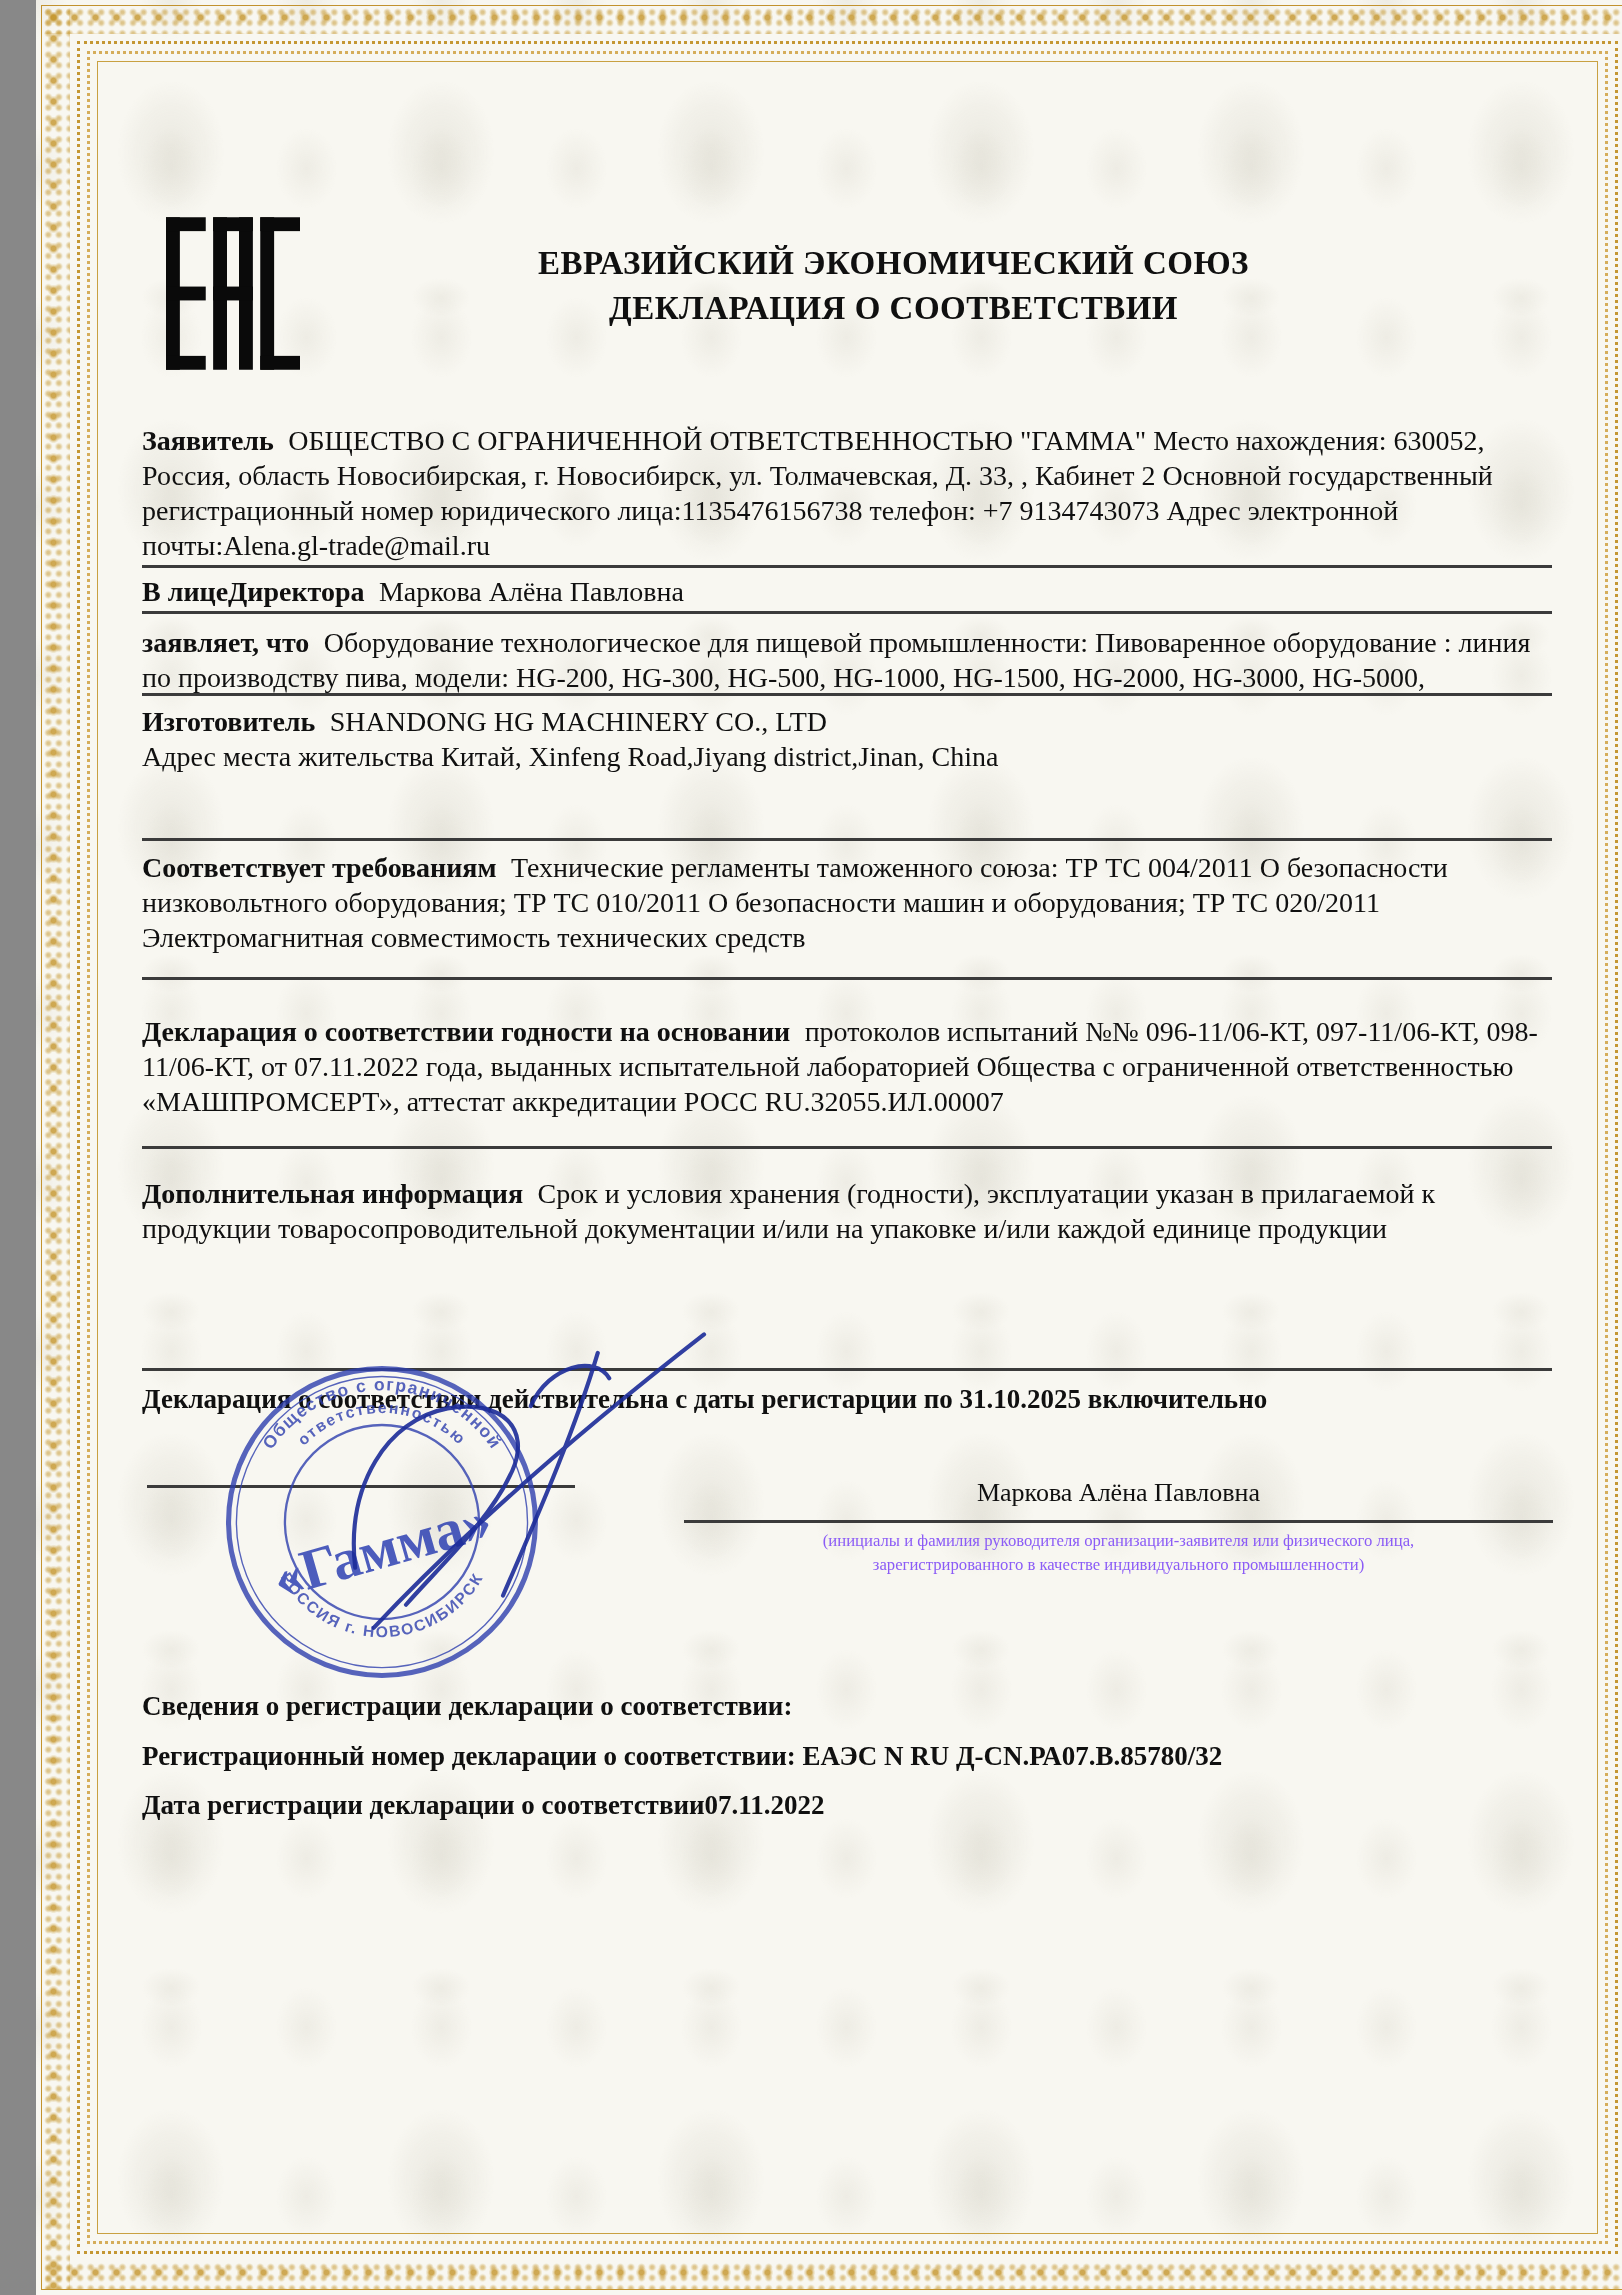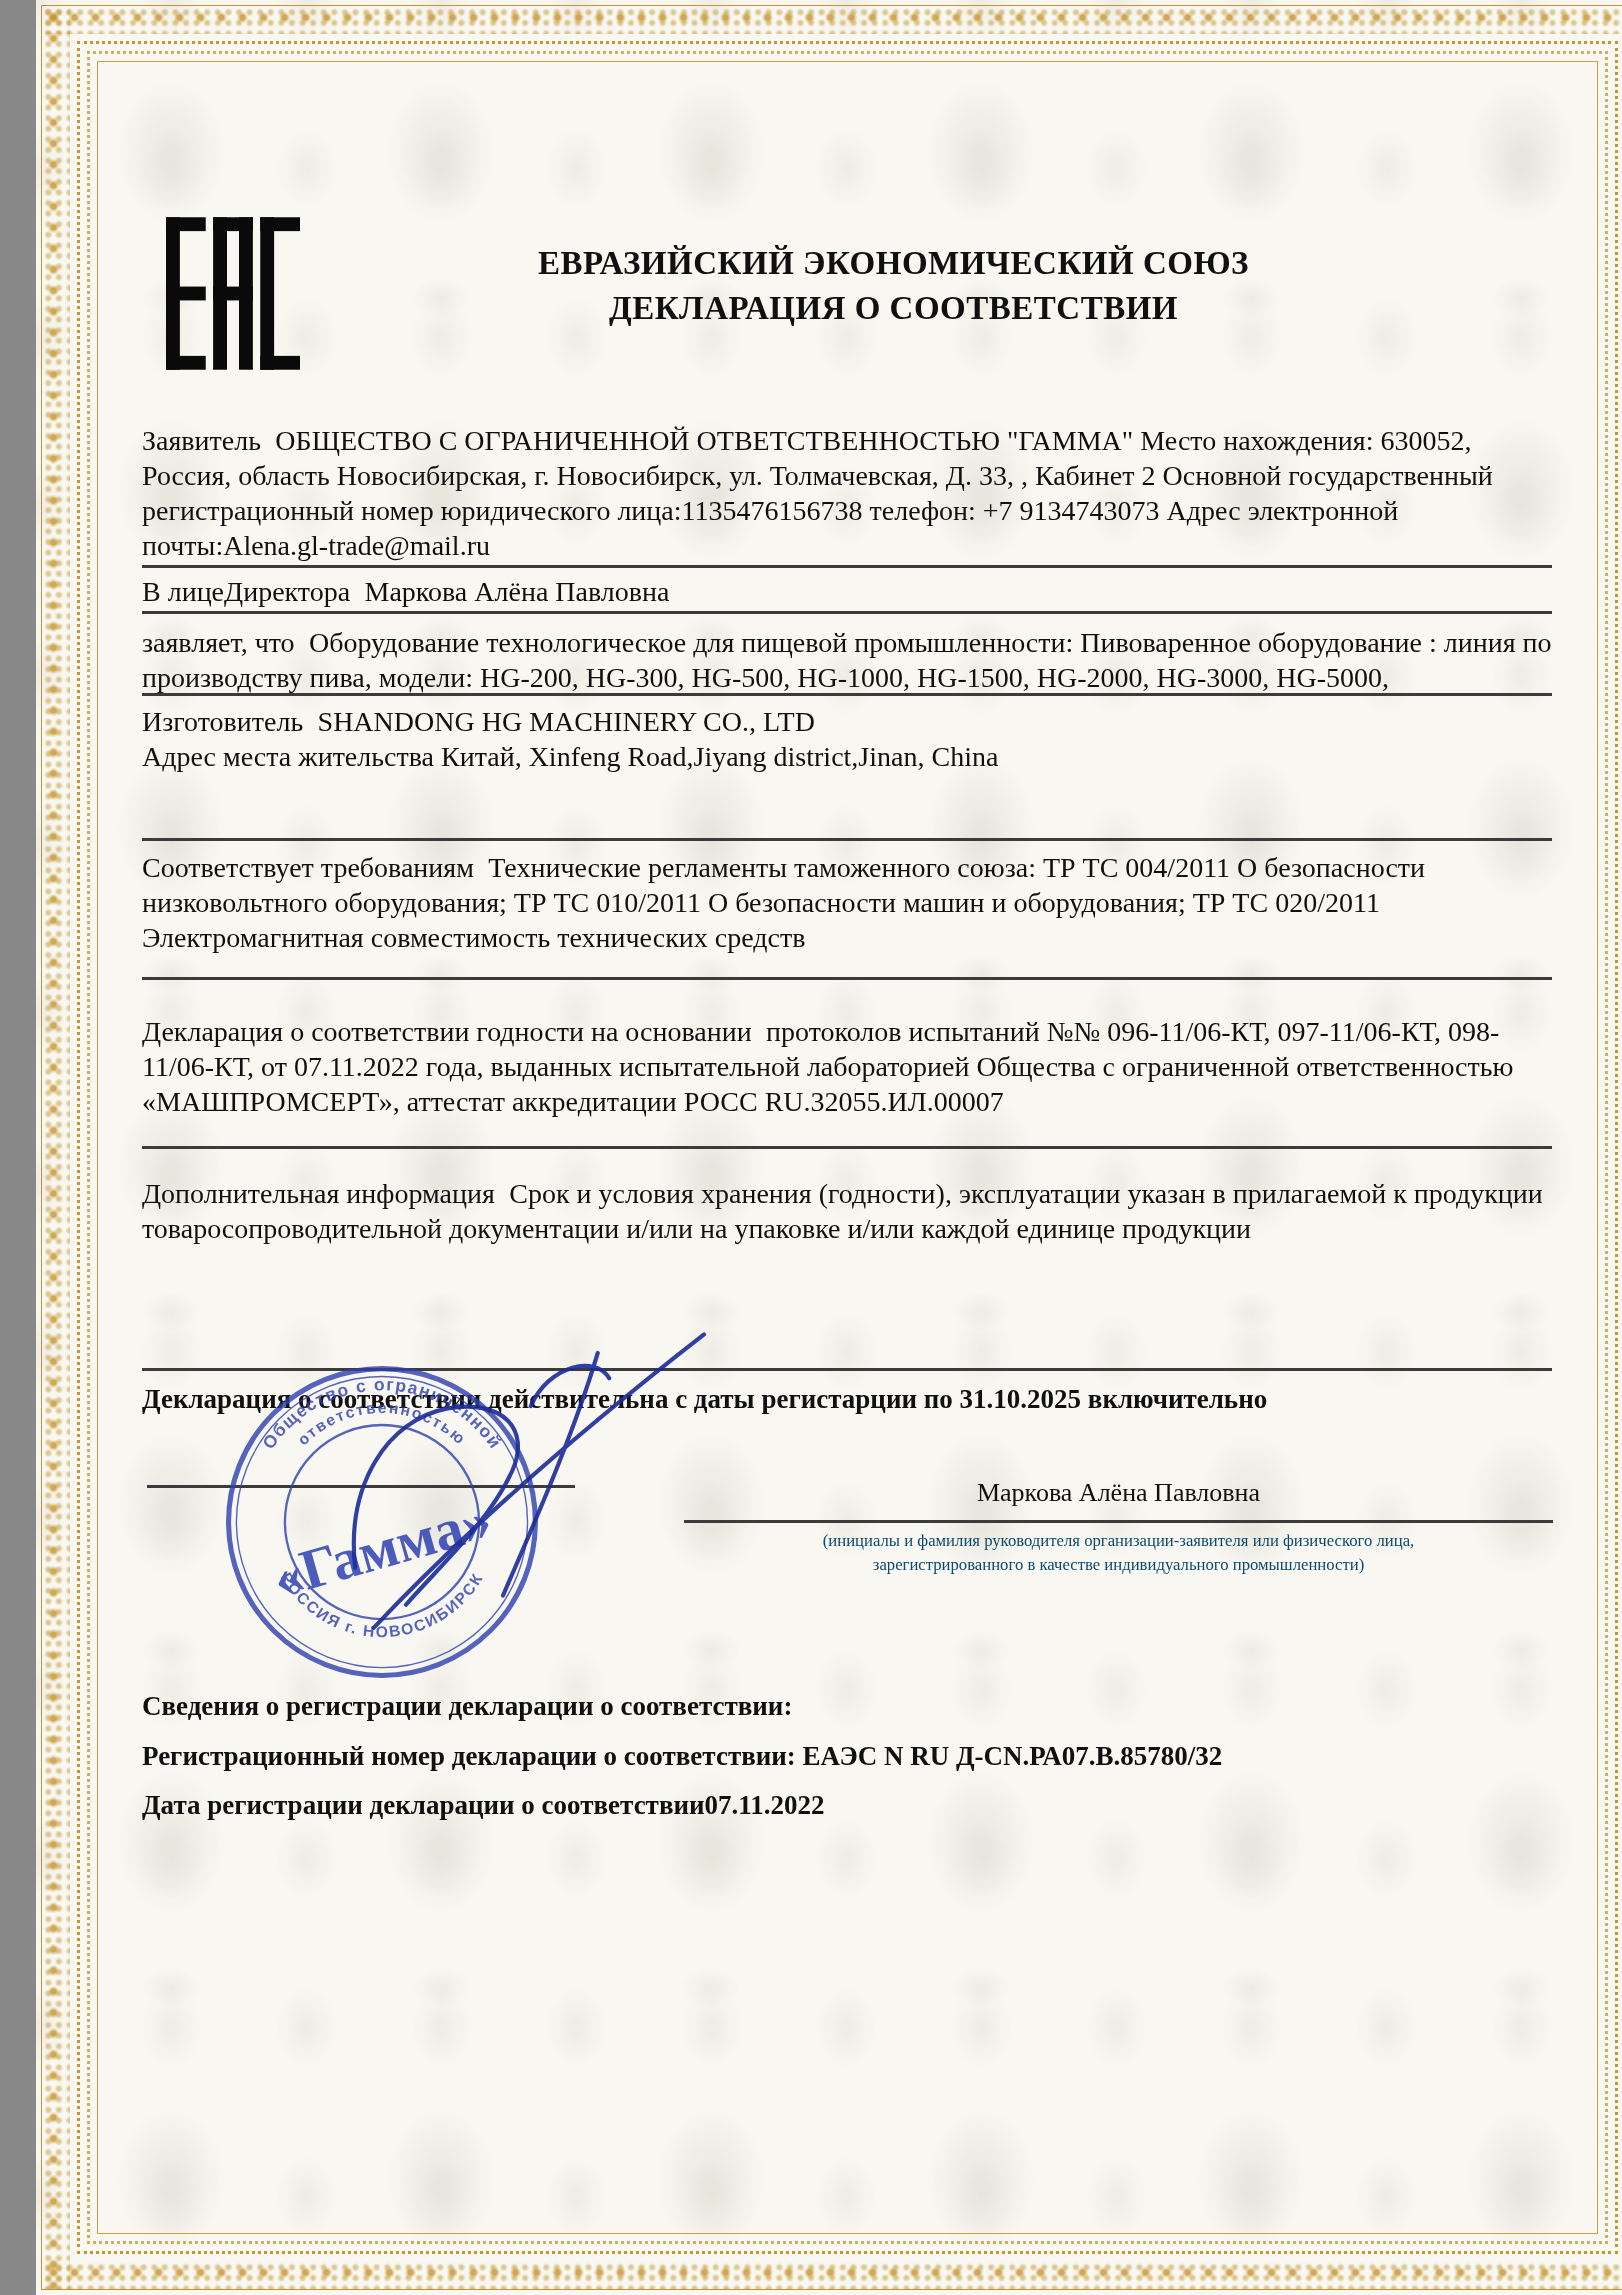--- a/index.html
+++ b/index.html
@@ -46,28 +46,28 @@
 
   
   .title{
     position:absolute;left:296px;right:204px;top:241px;
     text-align:center;font-weight:bold;font-size:33px;line-height:45px;
     letter-spacing:0.5px;
   }
 
   
   .row{position:absolute;left:106px;width:1410px;margin:0;font-size:28px;line-height:35px;}
-  .lbl{font-weight:normal;padding-right:7.4px;}
+  .lbl{font-weight:bold;padding-right:7.4px;}
   .rule{position:absolute;left:106px;width:1410px;height:2.8px;background:#3b3b3b;}
   .rule.sig-left{width:428px;left:111px;}
   .rule.sig-right{left:648px;width:869px;}
   .bold-line{position:absolute;left:106px;width:1410px;margin:0;font-size:27px;font-weight:bold;line-height:34px;}
 
   .name-block{position:absolute;left:648px;width:869px;text-align:center;font-size:26px;margin:0;}
-  .fineprint{position:absolute;left:648px;width:869px;text-align:center;font-size:16.7px;line-height:24px;margin:0;color:#0c4a6e;}
+  .fineprint{position:absolute;left:648px;width:869px;text-align:center;font-size:16.7px;line-height:24px;margin:0;color:#8b5cf6;}
 
   
   .stamp-wrap{position:absolute;left:171px;top:1309px;width:532px;height:439px;pointer-events:none;}
   .stamp-wrap svg{width:100%;height:100%;display:block;}
   .arc-text{font-family:"Liberation Sans","DejaVu Sans",sans-serif;font-size:38px;letter-spacing:3px;fill:#2e3fae;font-weight:bold;}
   .arc-text.small{font-size:34px;letter-spacing:4px;}
   .gamma-text{font-family:"Liberation Serif","DejaVu Serif",serif;font-size:124px;font-weight:bold;fill:#2236b0;}
 </style>
 </head>
 <body>

